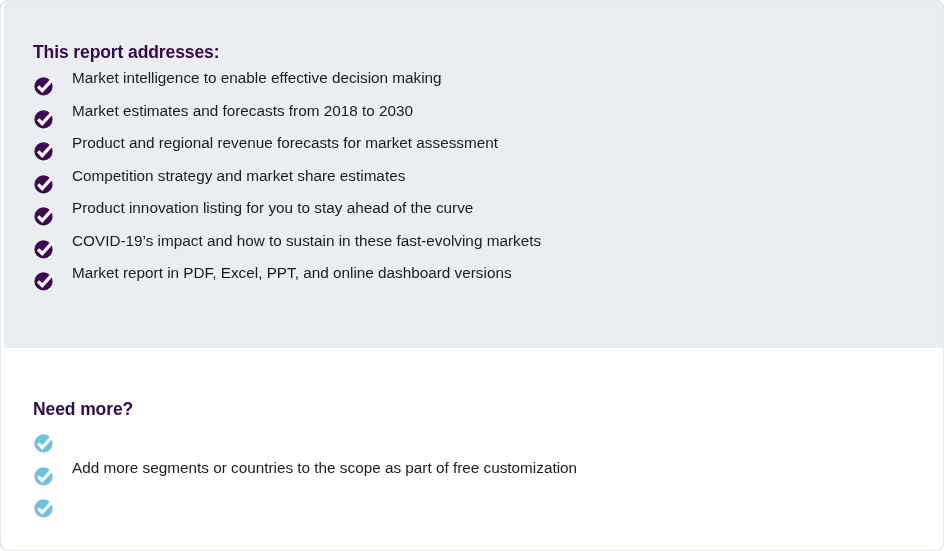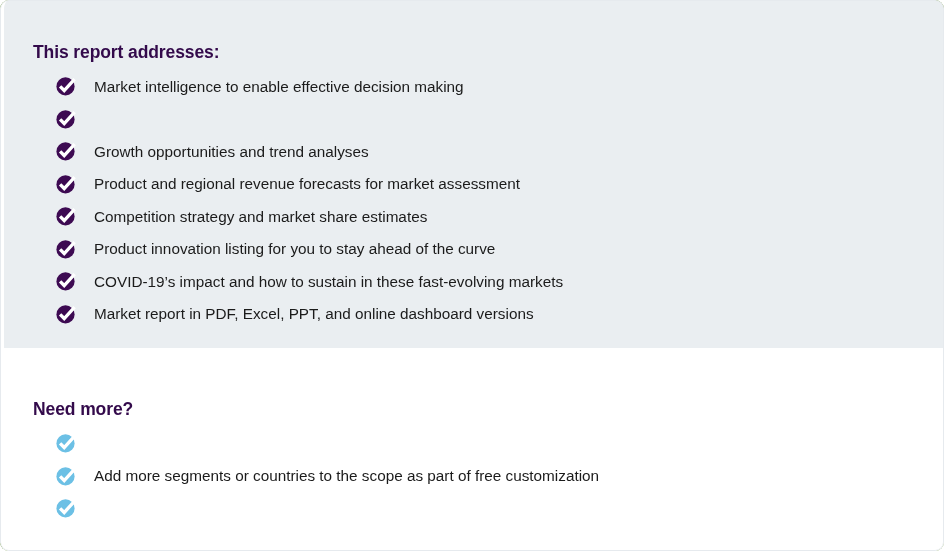--- a/index.html
+++ b/index.html
@@ -83,22 +83,21 @@
   .list {
     list-style: none;
     margin: 0;
     padding: 0;
   }
 
   .list-item {
     position: relative;
     height: 32.5px;
     display: flex;
-    align-items: center;
-    margin-left: 22px;
+    align-items: flex-start;
   }
 
   .check-icon {
     position: absolute;
     left: 33px;
     top: 50%;
     transform: translateY(-50%);
     width: 21px;
     height: 21px;
     display: block;
@@ -136,27 +135,21 @@
           <circle cx="10.5" cy="10.9" r="9.1" fill="#3d0a52"></circle>
           <path d="M5.1 10.9 L9.2 15.0 L19.6 3.6" fill="none" stroke="#ffffff" stroke-width="3.3" stroke-linecap="butt" stroke-linejoin="miter"></path>
         </svg>
         <span class="item-label">Market intelligence to enable effective decision making</span>
       </li>
       <li class="list-item">
         <svg class="check-icon" viewBox="0 0 21 21">
           <circle cx="10.5" cy="10.9" r="9.1" fill="#3d0a52"></circle>
           <path d="M5.1 10.9 L9.2 15.0 L19.6 3.6" fill="none" stroke="#ffffff" stroke-width="3.3" stroke-linecap="butt" stroke-linejoin="miter"></path>
         </svg>
-      </li>
-      <li class="list-item">
-        <svg class="check-icon" viewBox="0 0 21 21">
-          <circle cx="10.5" cy="10.9" r="9.1" fill="#3d0a52"></circle>
-          <path d="M5.1 10.9 L9.2 15.0 L19.6 3.6" fill="none" stroke="#ffffff" stroke-width="3.3" stroke-linecap="butt" stroke-linejoin="miter"></path>
-        </svg>
-        <span class="item-label">Growth opportunities and trend analyses</span>
+        <span class="item-label">Market estimates and forecasts from 2018 to 2030</span>
       </li>
       <li class="list-item">
         <svg class="check-icon" viewBox="0 0 21 21">
           <circle cx="10.5" cy="10.9" r="9.1" fill="#3d0a52"></circle>
           <path d="M5.1 10.9 L9.2 15.0 L19.6 3.6" fill="none" stroke="#ffffff" stroke-width="3.3" stroke-linecap="butt" stroke-linejoin="miter"></path>
         </svg>
         <span class="item-label">Product and regional revenue forecasts for market assessment</span>
       </li>
       <li class="list-item">
         <svg class="check-icon" viewBox="0 0 21 21">

